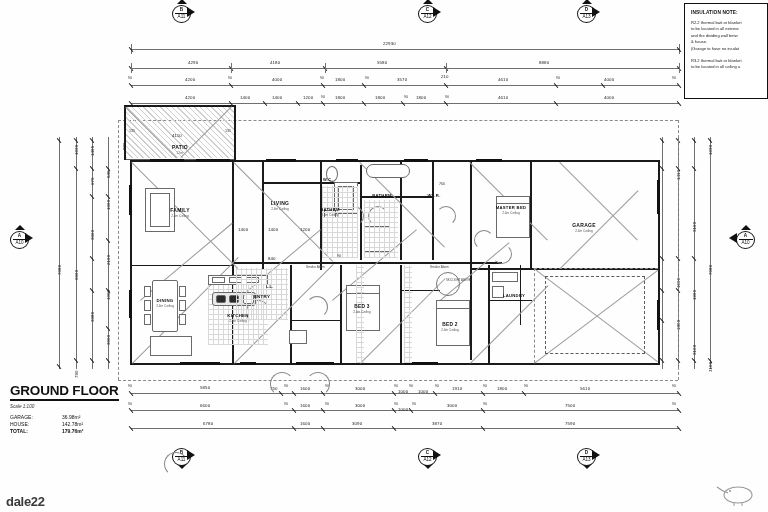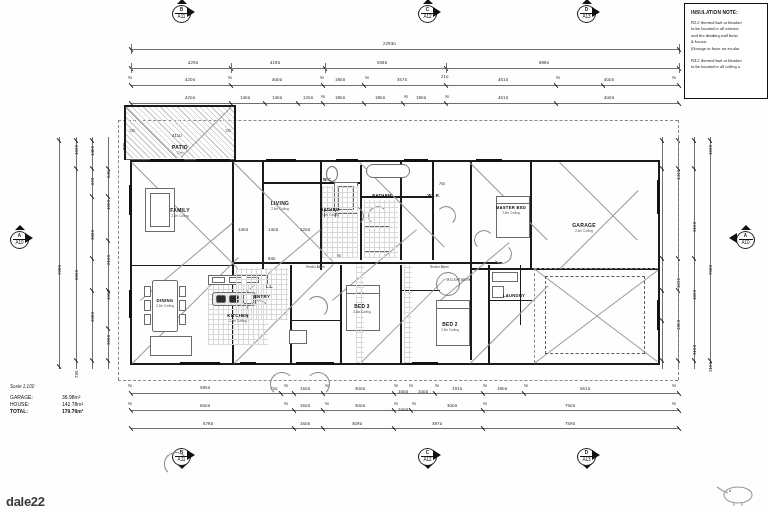--- a/index.html
+++ b/index.html
@@ -584,20 +584,21 @@
   <div class="abs" style="left:446px;top:279px;font-size:2.8px;color:#444;width:26px;line-height:3.4px;">SKY-LIGHT ABOVE</div>
   <div class="abs" style="left:266px;top:284px;font-size:4px;color:#222;font-weight:700;">L.L.</div>
   <div class="dim-t" style="left:238px;top:227px;">1400</div>
   <div class="dim-t" style="left:268px;top:227px;">1400</div>
   <div class="dim-t" style="left:300px;top:227px;">1200</div>
   <div class="dim-t" style="left:268px;top:256px;">840</div>
   <div class="dim-90" style="left:337px;top:254px;">90</div>
   <div class="dim-90" style="left:439px;top:182px;">760</div>
 
   <div id="title-block">
+    <div class="tt">GROUND FLOOR</div>
     <div class="sc">Scale 1:100</div>
     <table>
       <tbody>
           <tr>
         <td class="k">GARAGE:</td>
         <td class="v">36.98m²</td>
       </tr>
       <tr>
         <td class="k">HOUSE:</td>
         <td class="v">142.78m²</td>

